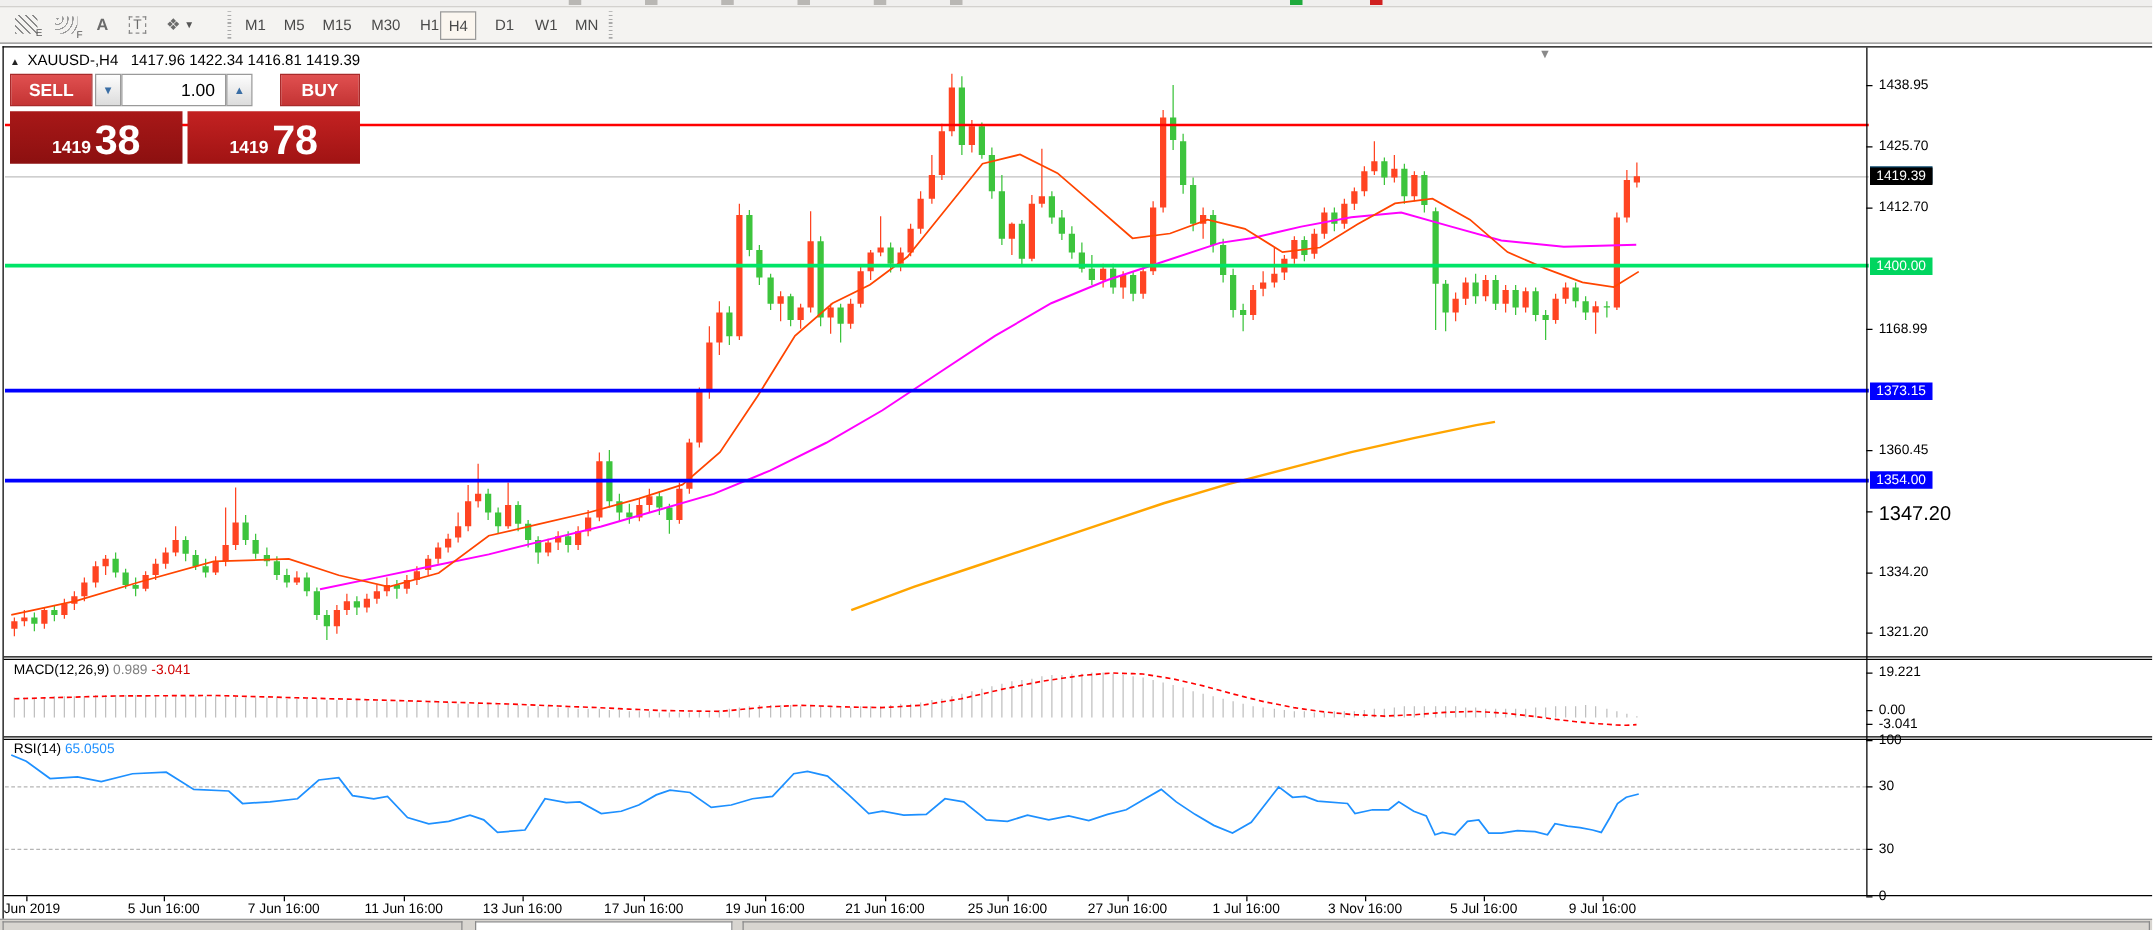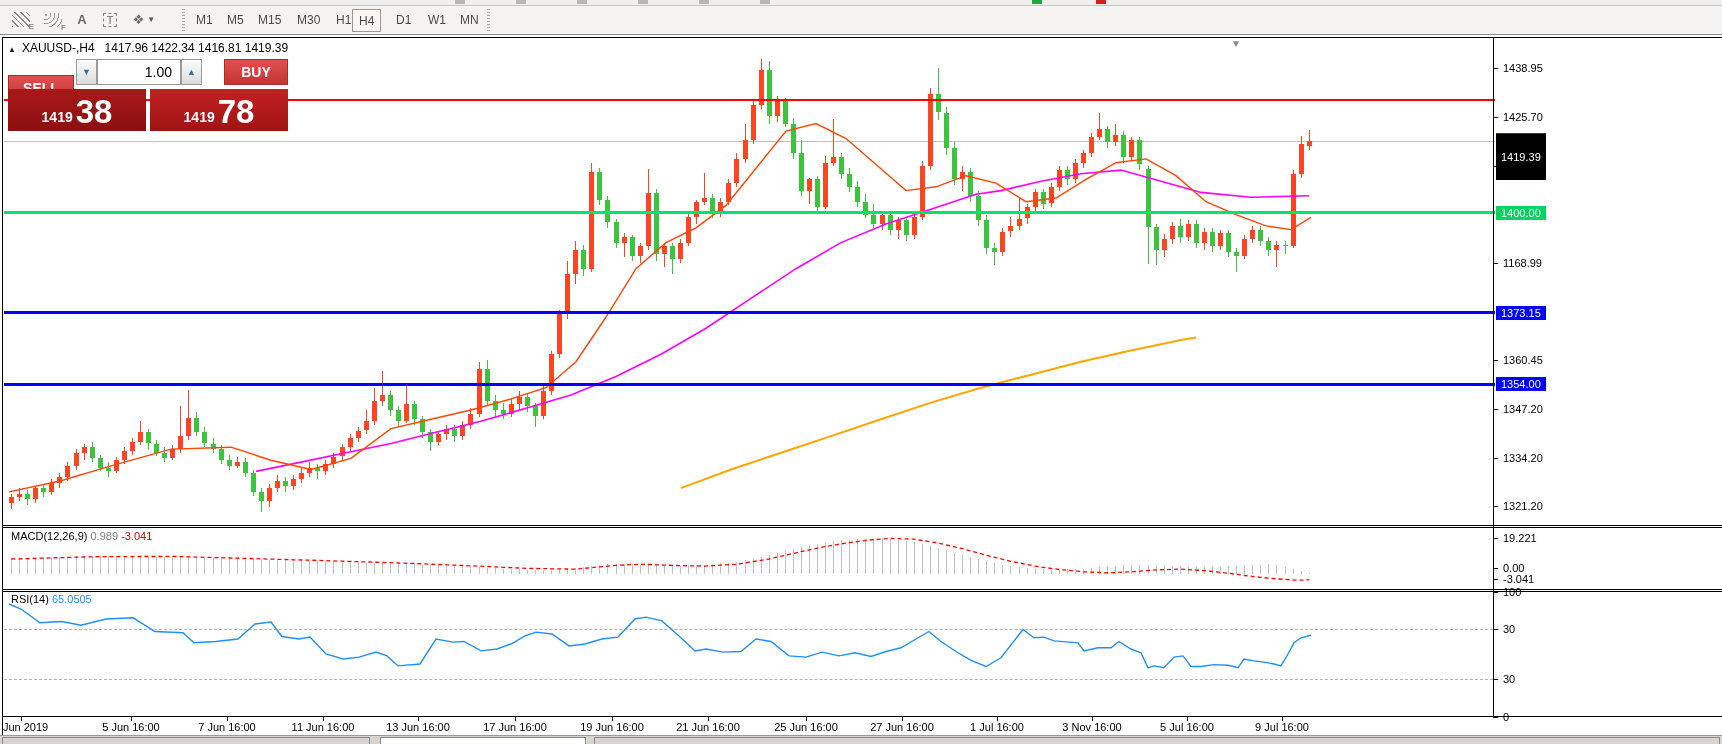--- a/index.html
+++ b/index.html
@@ -428,27 +428,27 @@
       <div style="position: absolute; left: 1500px; top: 24px; font-size: 11px; color: rgb(0, 0, 0);">1438.95</div>
       <div style="position: absolute; left: 1490px; top: 79.3px; width: 5px; height: 1px; background: rgb(0, 0, 0);"></div>
       <div style="position: absolute; left: 1500px; top: 73.3px; font-size: 11px; color: rgb(0, 0, 0);">1425.70</div>
       <div style="position: absolute; left: 1490px; top: 127.6px; width: 5px; height: 1px; background: rgb(0, 0, 0);"></div>
       <div style="position: absolute; left: 1500px; top: 121.6px; font-size: 11px; color: rgb(0, 0, 0);">1412.70</div>
       <div style="position: absolute; left: 1490px; top: 225.3px; width: 5px; height: 1px; background: rgb(0, 0, 0);"></div>
       <div style="position: absolute; left: 1500px; top: 219.3px; font-size: 11px; color: rgb(0, 0, 0);">1168.99</div>
       <div style="position: absolute; left: 1490px; top: 322px; width: 5px; height: 1px; background: rgb(0, 0, 0);"></div>
       <div style="position: absolute; left: 1500px; top: 316px; font-size: 11px; color: rgb(0, 0, 0);">1360.45</div>
       <div style="position: absolute; left: 1490px; top: 371.3px; width: 5px; height: 1px; background: rgb(0, 0, 0);"></div>
-      <div style="position: absolute; left: 1500px; top: 365.3px; font-size: 11px; color: rgb(0, 0, 0);">1347.20</div>
+      <div style="position: absolute; left: 1500px; top: 365.3px; font-size: 16px; color: rgb(0, 0, 0);">1347.20</div>
       <div style="position: absolute; left: 1490px; top: 419.6px; width: 5px; height: 1px; background: rgb(0, 0, 0);"></div>
       <div style="position: absolute; left: 1500px; top: 413.6px; font-size: 11px; color: rgb(0, 0, 0);">1334.20</div>
       <div style="position: absolute; left: 1490px; top: 468px; width: 5px; height: 1px; background: rgb(0, 0, 0);"></div>
       <div style="position: absolute; left: 1500px; top: 462px; font-size: 11px; color: rgb(0, 0, 0);">1321.20</div>
       <div style="position: absolute; left: 1493px; top: 55.4px; height: 14px; padding: 0px 5px; background: #0c4a6e; color: rgb(255, 255, 255); font-size: 11px; line-height: 14px; z-index: 6; margin-top: 40px;">1430.24</div>
-      <div style="position: absolute; left: 1493px; top: 95.8px; height: 14px; padding: 16px 5px; background: rgb(0, 0, 0); color: rgb(255, 255, 255); font-size: 11px; line-height: 14px; z-index: 6;">1419.39</div>
+      <div style="position: absolute; left: 1493px; top: 95.8px; height: 14px; padding: 0px 5px; background: rgb(0, 0, 0); color: rgb(255, 255, 255); font-size: 11px; line-height: 14px; z-index: 6;">1419.39</div>
       <div style="position: absolute; left: 1493px; top: 167.9px; height: 14px; padding: 0px 5px; background: rgb(0, 213, 95); color: rgb(255, 255, 255); font-size: 11px; line-height: 14px; z-index: 6;">1400.00</div>
       <div style="position: absolute; left: 1493px; top: 267.8px; height: 14px; padding: 0px 5px; background: rgb(0, 0, 255); color: rgb(255, 255, 255); font-size: 11px; line-height: 14px; z-index: 6;">1373.15</div>
       <div style="position: absolute; left: 1493px; top: 339px; height: 14px; padding: 0px 5px; background: rgb(0, 0, 255); color: rgb(255, 255, 255); font-size: 11px; line-height: 14px; z-index: 6;">1354.00</div>
       <div style="position: absolute; left: 8px; top: 520.1px; width: 1px; height: 15.9px; background: rgb(192, 192, 192);"></div>
       <div style="position: absolute; left: 16.1px; top: 519.9px; width: 1px; height: 16.1px; background: rgb(192, 192, 192);"></div>
       <div style="position: absolute; left: 24.1px; top: 519.7px; width: 1px; height: 16.3px; background: rgb(192, 192, 192);"></div>
       <div style="position: absolute; left: 32.2px; top: 519.5px; width: 1px; height: 16.5px; background: rgb(192, 192, 192);"></div>
       <div style="position: absolute; left: 40.2px; top: 519.3px; width: 1px; height: 16.7px; background: rgb(192, 192, 192);"></div>
       <div style="position: absolute; left: 48.3px; top: 519px; width: 1px; height: 17px; background: rgb(192, 192, 192);"></div>
       <div style="position: absolute; left: 56.4px; top: 518.8px; width: 1px; height: 17.2px; background: rgb(192, 192, 192);"></div>
@@ -660,21 +660,21 @@
         <polyline points="8.5,521.0 16.6,520.8 24.6,520.6 32.7,520.3 40.7,520.1 48.8,519.9 56.9,519.7 64.9,519.4 73.0,519.2 81.0,519.0 89.1,518.8 97.2,518.7 105.2,518.7 113.3,518.7 121.3,518.6 129.4,518.6 137.5,518.5 145.5,518.5 153.6,518.5 161.6,518.4 169.7,518.4 177.8,518.6 185.8,518.8 193.9,519.1 201.9,519.3 210.0,519.5 218.1,519.7 226.1,520.0 234.2,520.2 242.2,520.4 250.3,520.6 258.4,520.9 266.4,521.1 274.5,521.3 282.5,521.5 290.6,521.8 298.7,522.0 306.7,522.2 314.8,522.4 322.8,522.7 330.9,522.9 339.0,523.2 347.0,523.4 355.1,523.7 363.1,523.9 371.2,524.2 379.3,524.5 387.3,524.7 395.4,525.0 403.4,525.2 411.5,525.5 419.6,525.8 427.6,526.2 435.7,526.5 443.7,526.8 451.8,527.2 459.9,527.5 467.9,527.8 476.0,528.1 484.0,528.5 492.1,528.9 500.2,529.3 508.2,529.6 516.3,530.0 524.3,530.4 532.4,530.5 540.5,530.6 548.5,530.8 556.6,530.9 564.6,531.0 572.7,531.1 580.8,530.4 588.8,529.6 596.9,528.9 604.9,528.1 613.0,527.4 621.1,527.0 629.1,526.6 637.2,526.3 645.2,526.5 653.3,526.8 661.4,527.1 669.4,527.4 677.5,527.6 685.5,527.8 693.6,527.9 701.7,528.1 709.7,527.7 717.8,527.2 725.8,526.7 733.9,526.3 742.0,524.9 750.0,523.6 758.1,522.3 766.1,521.0 774.2,519.1 782.3,517.3 790.3,515.4 798.4,513.5 806.4,511.9 814.5,510.2 822.6,508.6 830.6,507.0 838.7,505.8 846.7,504.6 854.8,503.5 862.9,502.3 870.9,501.7 879.0,501.0 887.0,500.4 895.1,500.7 903.2,500.9 911.2,501.2 919.3,502.5 927.3,503.8 935.4,505.1 943.5,507.0 951.5,508.8 959.6,510.7 967.6,512.9 975.7,515.1 983.8,517.3 991.8,519.3 999.9,521.3 1007.9,523.3 1016.0,524.9 1024.1,526.5 1032.1,528.1 1040.2,529.3 1048.2,530.4 1056.3,531.5 1064.4,532.3 1072.4,533.0 1080.5,533.8 1088.5,534.1 1096.6,534.5 1104.7,534.9 1112.7,534.5 1120.8,534.1 1128.8,533.8 1136.9,533.1 1145.0,532.5 1153.0,531.9 1161.1,531.6 1169.1,531.4 1177.2,531.1 1185.3,531.6 1193.3,532.1 1201.4,532.6 1209.4,533.5 1217.5,534.4 1225.6,535.3 1233.6,536.4 1241.7,537.5 1249.7,538.4 1257.8,539.4 1265.9,540.1 1273.9,540.9 1282.0,541.4 1290.0,542.0 1298.1,542.2 1306.2,541.7" fill="none" stroke="#ff0000" stroke-width="1.3" stroke-dasharray="4 3"></polyline>
         <polyline points="6,566.0 18,571.0 37,584.8 59,583.5 78,587.3 103,581.0 130,579.8 152,593.5 180,594.8 191,604.8 213,603.5 235,601.0 252,586.0 268,584.1 279,598.5 296,601.0 307,599.1 323,616.0 340,621.0 356,619.1 373,614.1 384,617.9 395,627.9 417,626.0 433,601.0 450,604.1 461,603.5 478,612.9 494,611.0 508,606.0 522,597.9 533,594.1 549,596.0 566,607.9 582,606.0 599,601.0 615,599.1 632,581.0 643,579.1 659,582.9 676,597.9 692,612.9 703,611.0 720,614.1 738,613.5 753,601.0 768,603.5 786,617.9 803,619.1 819,614.1 836,617.9 852,614.8 868,618.5 883,613.5 898,609.8 913,601.0 926,593.5 938,603.5 953,613.5 968,622.3 983,628.5 998,619.8 1020,591.5 1031,599.8 1041,599.1 1051,602.9 1075,604.8 1081,612.9 1095,609.8 1108,609.8 1116,603.5 1128,611.0 1138,614.8 1145,629.8 1151,627.9 1161,629.8 1171,619.1 1180,617.9 1188,628.5 1198,628.5 1211,626.6 1225,627.3 1235,629.8 1241,621.0 1251,622.9 1261,624.1 1271,626.0 1278,627.9 1285,616.0 1291,604.8 1298,599.8 1308,597.2" fill="none" stroke="#1e90ff" stroke-width="1.4"></polyline>
       </svg>
     </div>
 
   <div id="symline">
     <span style="font-size:8px;color:#222;margin-right:6px">▲</span><span style="margin-right:10px">XAUUSD-,H4</span><span>1417.96 1422.34 1416.81 1419.39</span>
   </div>
 
   <div id="trade">
-    <div class="tradebtn" style="left:0;top:16px;width:66px">SELL</div>
+    <div class="tradebtn" style="left:0;top:0;width:66px">SELL</div>
     <div class="spinbtn" style="left:68px;top:0">▼</div>
     <input id="vol-input" value="1.00" style="">
     <div class="spinbtn" style="left:173px;top:0">▲</div>
     <div class="tradebtn" style="left:216px;top:0;width:64px">BUY</div>
     <div class="pricebox" style="left:0;width:138px;background:linear-gradient(#a81818,#8c1010)">
       <span class="small">1419</span>
       <span class="big">38</span>
     </div>
     <div class="pricebox" style="left:142px;width:138px;background:linear-gradient(#c32222,#a01313)">
       <span class="small">1419</span>

